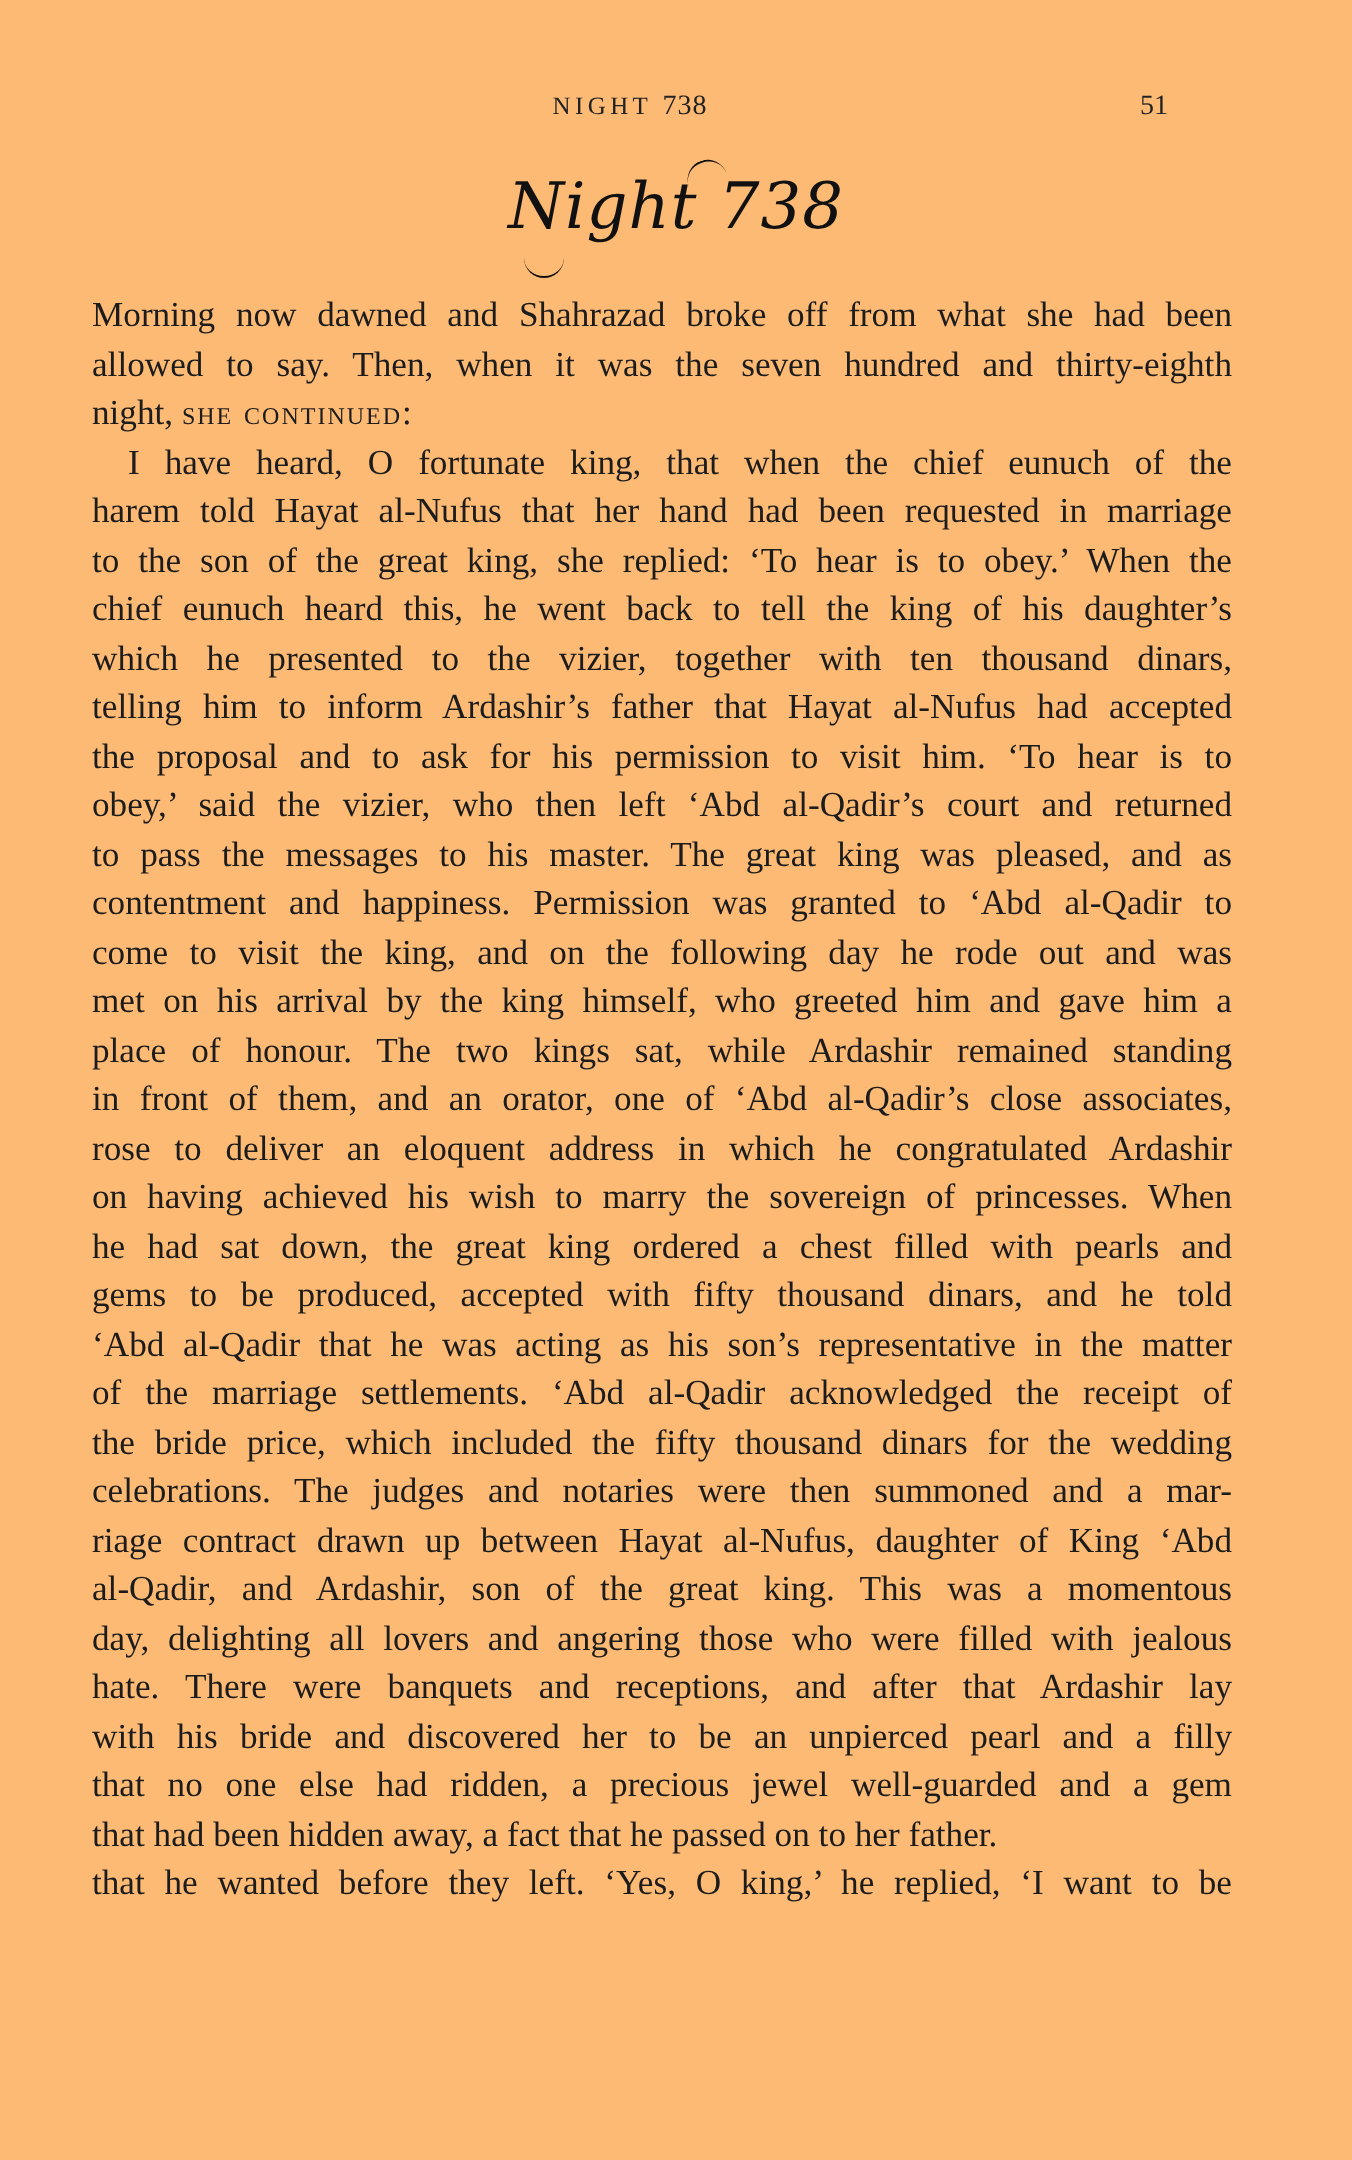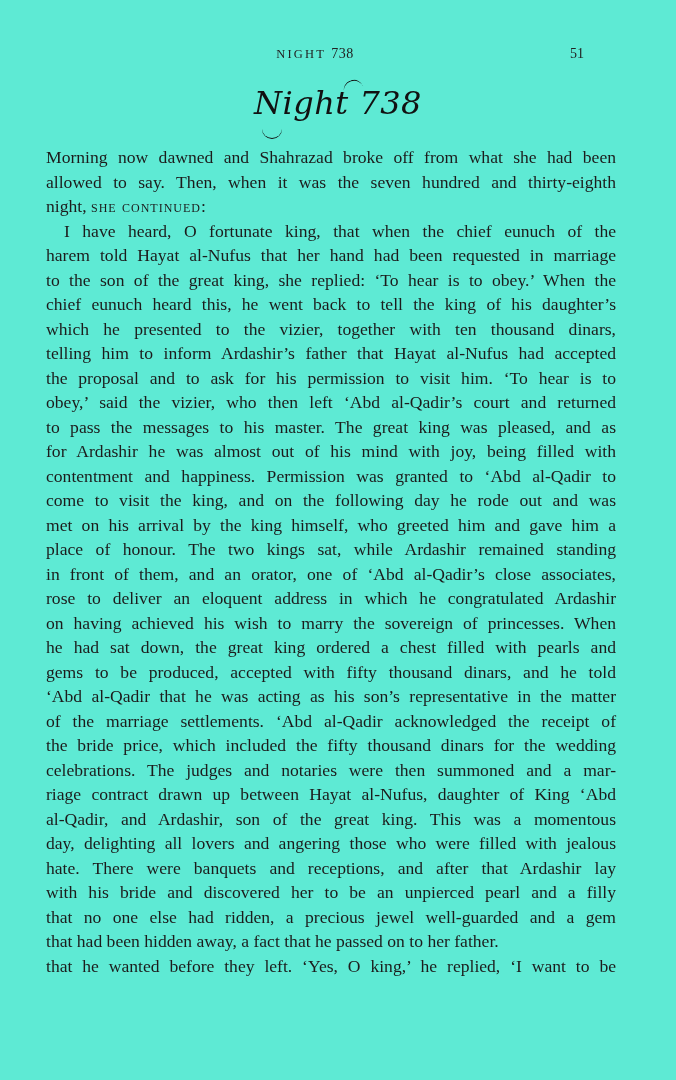--- a/index.html
+++ b/index.html
@@ -13,21 +13,21 @@
     position: relative;
     overflow: hidden;
     color: #1a1a1a;
     font-family: "Liberation Serif", "DejaVu Serif", serif;
   }
   .page {
     position: absolute;
     left: 0; top: 0;
     width: 676px;
     height: 1080px;
-    background: #5eead4;
+    background: #fdba74;
   }
   .running-head {
     position: absolute;
     top: 46px;
     left: 30px;
     width: 570px;
     height: 20px;
   }
   .running-title {
     position: absolute;
@@ -142,21 +142,20 @@
     <div id="para-2">
         <span class="line indent">I have heard, O fortunate king, that when the chief eunuch of the</span>
         <span class="line">harem told Hayat al-Nufus that her hand had been requested in marriage</span>
         <span class="line">to the son of the great king, she replied: ‘To hear is to obey.’ When the</span>
         <span class="line">chief eunuch heard this, he went back to tell the king of his daughter’s</span>
         <span class="line">which he presented to the vizier, together with ten thousand dinars,</span>
         <span class="line">telling him to inform Ardashir’s father that Hayat al-Nufus had accepted</span>
         <span class="line">the proposal and to ask for his permission to visit him. ‘To hear is to</span>
         <span class="line">obey,’ said the vizier, who then left ‘Abd al-Qadir’s court and returned</span>
         <span class="line">to pass the messages to his master. The great king was pleased, and as</span>
-        <span class="line">for Ardashir he was almost out of his mind with joy, being filled with</span>
         <span class="line">contentment and happiness. Permission was granted to ‘Abd al-Qadir to</span>
         <span class="line">come to visit the king, and on the following day he rode out and was</span>
         <span class="line">met on his arrival by the king himself, who greeted him and gave him a</span>
         <span class="line">place of honour. The two kings sat, while Ardashir remained standing</span>
         <span class="line">in front of them, and an orator, one of ‘Abd al-Qadir’s close associates,</span>
         <span class="line">rose to deliver an eloquent address in which he congratulated Ardashir</span>
         <span class="line">on having achieved his wish to marry the sovereign of princesses. When</span>
         <span class="line">he had sat down, the great king ordered a chest filled with pearls and</span>
         <span class="line">gems to be produced, accepted with fifty thousand dinars, and he told</span>
         <span class="line">‘Abd al-Qadir that he was acting as his son’s representative in the matter</span>

